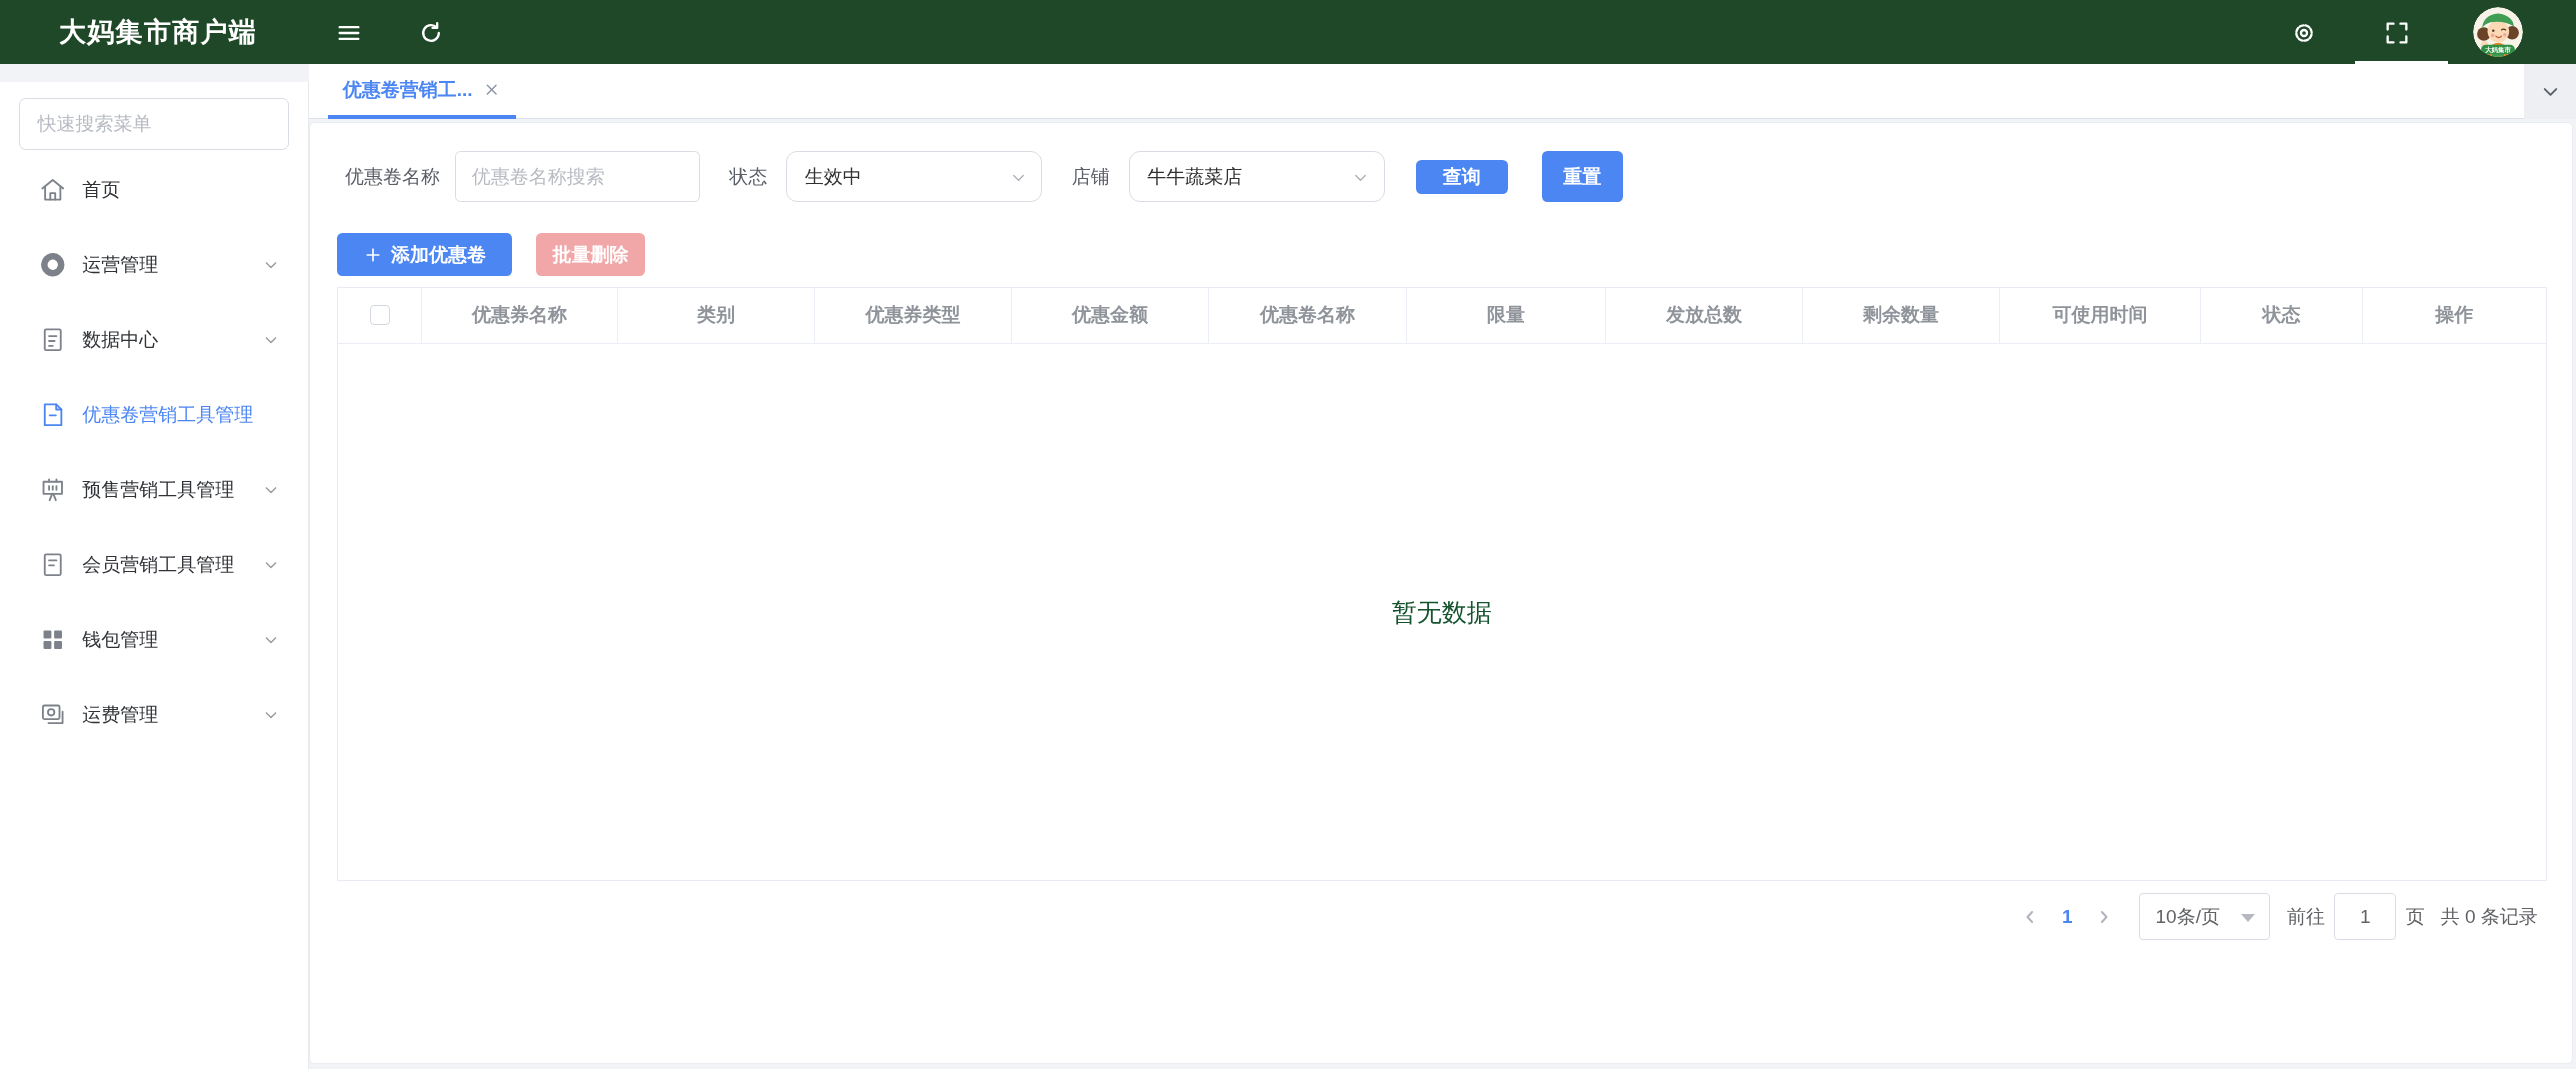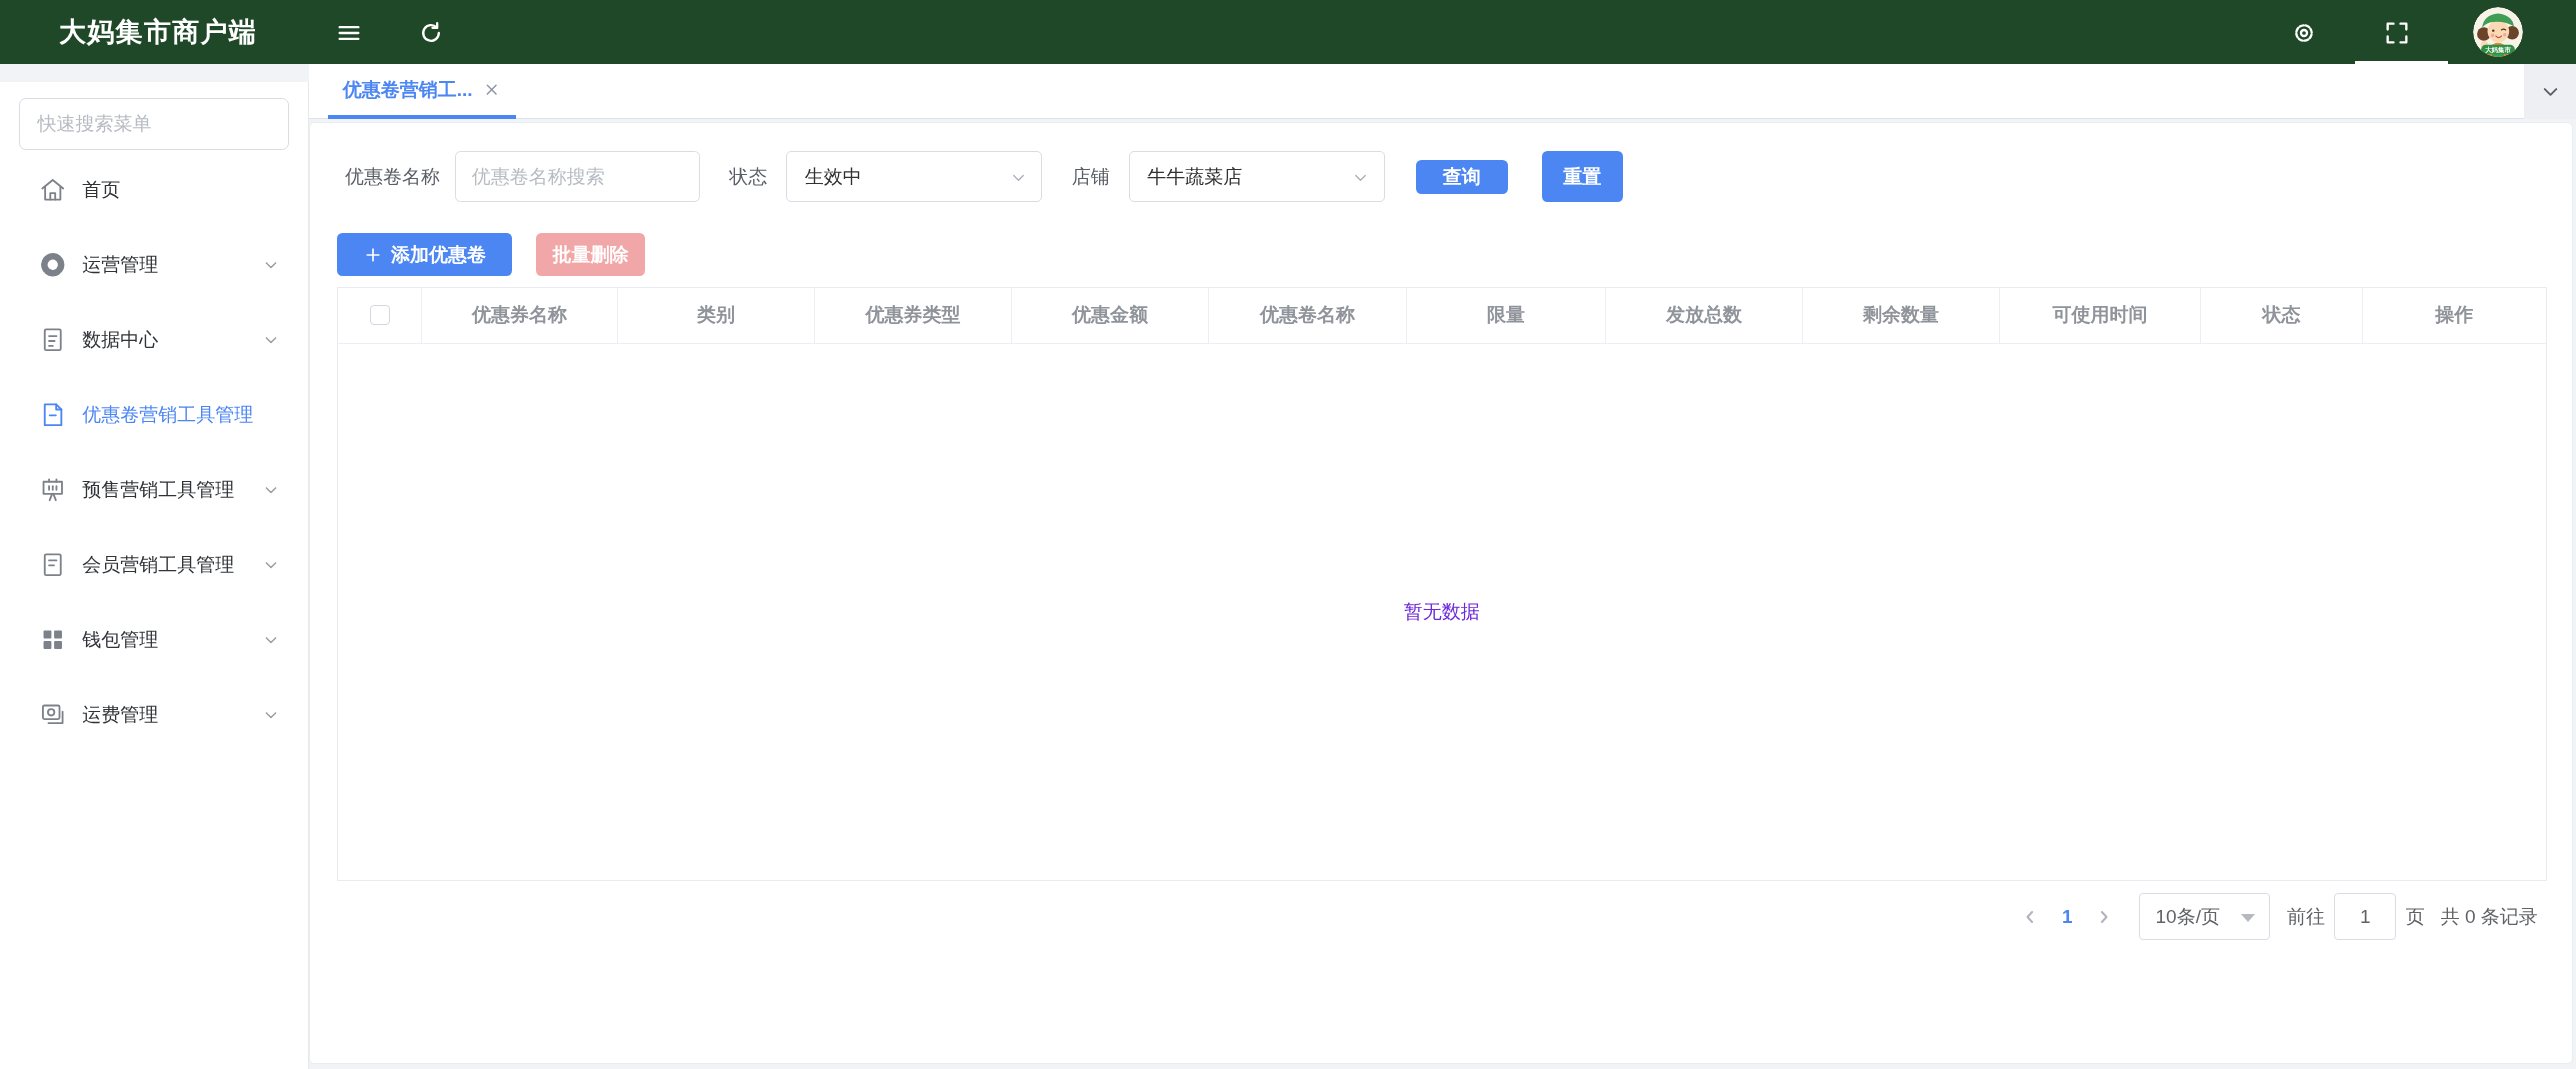--- a/index.html
+++ b/index.html
@@ -40,21 +40,21 @@
   .tab-collapse{position:absolute;right:0;top:0;width:52px;height:55px;background:#edeff2;display:flex;align-items:center;justify-content:center;cursor:pointer;}
   .tab-collapse svg{width:23px;height:23px;stroke:#5a5e66;fill:none;stroke-width:2;stroke-linecap:round;stroke-linejoin:round;}
   
   .card{position:absolute;left:309px;top:122px;width:2264px;height:942px;background:#fff;
         border:0.7px solid #e9ecf1;border-radius:5.4px;padding:0 25.5px 0 27px;}
   .filter-row{display:flex;align-items:center;margin-top:28px;height:51px;margin-left:8px;}
   .flabel{font-size:19px;color:#5a5e66;white-space:nowrap;}
   .f-input{width:245px;height:51px;border:0.7px solid #d9dde3;border-radius:5.4px;margin-left:14.8px;
            font-size:19px;padding:0 16px;color:#303133;outline:none;font-family:inherit;}
   .f-input::placeholder{color:#b7bbc2;}
-  .f-select{position:relative;width:256px;height:51px;border:0.7px solid #d9dde3;border-radius:5px;margin-left:19px;
+  .f-select{position:relative;width:256px;height:51px;border:0.7px solid #d9dde3;border-radius:11px;margin-left:19px;
             display:flex;align-items:center;padding:0 40px 0 17.4px;font-size:19px;color:#303133;cursor:pointer;background:#fff;}
   .f-select .sarrow{position:absolute;right:13.4px;top:16px;width:19px;height:19px;}
   .f-select .sarrow svg{width:19px;height:19px;stroke:#a9adb5;fill:none;stroke-width:1.6;stroke-linecap:round;stroke-linejoin:round;}
   .gap44{margin-left:29.5px;}
   .btn{border:none;border-radius:5.4px;color:#fff;font-size:19px;font-weight:600;cursor:pointer;font-family:inherit;
        display:inline-flex;align-items:center;justify-content:center;}
   .btn-query{width:92px;height:34px;background:var(--primary,#4b86f3);margin-left:31px;}
   .btn-reset{width:81px;height:51px;background:var(--primary,#4b86f3);margin-left:34px;}
   .toolbar{display:flex;align-items:center;margin-top:31px;height:43px;}
   .btn-add{min-width:146px;height:43px;background:var(--primary,#4b86f3);padding:0 26px;}
@@ -62,21 +62,21 @@
   .btn-add .plus svg{width:20px;height:20px;stroke:#fff;stroke-width:2;stroke-linecap:round;}
   .btn-del{width:109px;height:43px;background:var(--danger,#f1a7a7);margin-left:24px;cursor:not-allowed;}
   
   .tablewrap{margin-top:10.7px;height:594px;border:0.7px solid #e8ebf1;}
   .thead{display:flex;height:56px;border-bottom:0.7px solid #ebeef5;background:#fff;}
   .th{display:flex;align-items:center;justify-content:center;font-size:19px;font-weight:600;color:#8f939a;
       border-right:0.7px solid #ebeef5;height:100%;overflow:hidden;white-space:nowrap;}
   .th:last-child{border-right:none;flex:1;}
   .checkbox{width:20px;height:20px;border:1.3px solid #d3d7df;border-radius:4px;background:#fff;cursor:pointer;}
   .tbody{height:537px;display:flex;align-items:center;justify-content:center;}
-  .empty{font-size:19px;color:#6d28d9;}
+  .empty{font-size:25px;color:#14532d;}
   
   .pagination{display:flex;align-items:center;justify-content:flex-end;margin-top:12px;height:48px;
               font-size:19px;color:#606266;padding-right:8.7px;}
   .pg-arrow{width:23px;height:23px;display:flex;align-items:center;justify-content:center;cursor:pointer;}
   .pg-arrow svg{width:20px;height:20px;stroke:#b1b4ba;fill:none;stroke-width:2.4;stroke-linecap:round;stroke-linejoin:round;}
   .pg-num{color:var(--primary,#4b86f3);font-weight:600;margin:0 20px;cursor:pointer;}
   .pg-size{position:relative;width:131px;height:47px;border:0.7px solid #d9dde3;border-radius:4px;margin-left:23px;
            display:flex;align-items:center;padding-left:16px;cursor:pointer;background:#fff;}
   .pg-size .tri{position:absolute;right:13.4px;top:19.5px;width:0;height:0;
                 border-left:7.4px solid transparent;border-right:7.4px solid transparent;border-top:8.7px solid #b6b9c0;}

